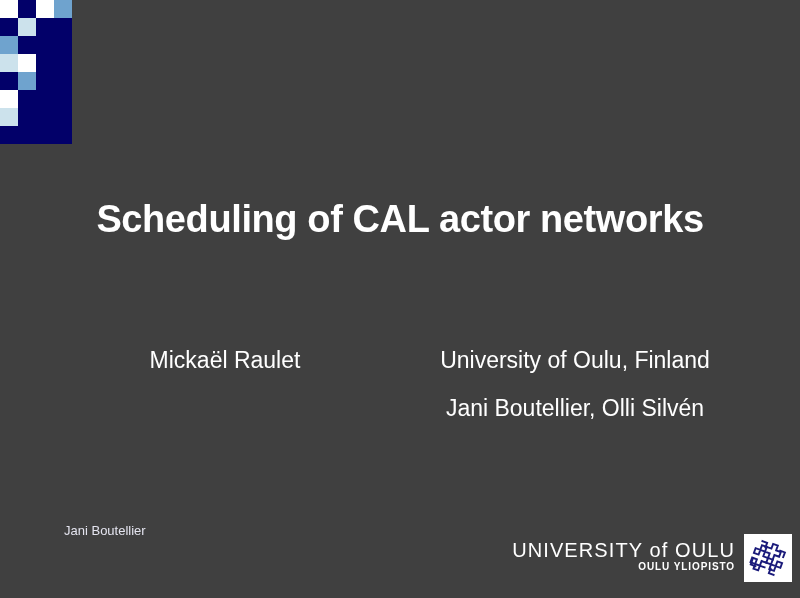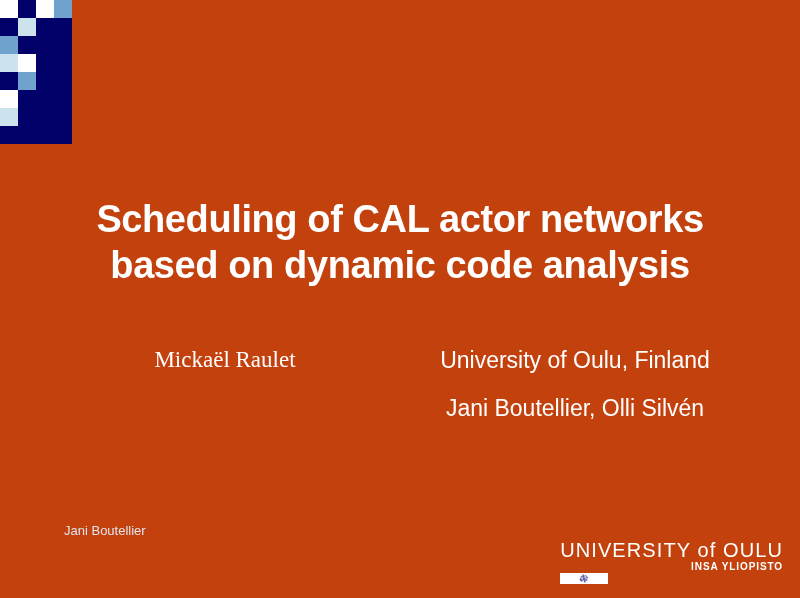--- a/index.html
+++ b/index.html
@@ -13,21 +13,21 @@
     overflow: hidden;
     background: #000066;
     font-family: "Liberation Sans", sans-serif;
     -webkit-font-smoothing: antialiased;
   }
 
   #slide {
     position: relative;
     width: 800px;
     height: 598px;
-    background: #c2410c;
+    background: #404040;
     overflow: hidden;
   }
 
   
   #deco {
     position: absolute;
     left: 0;
     top: 0;
     width: 72px;
     height: 144px;
@@ -70,42 +70,42 @@
     align-items: flex-start;
   }
   .author-col {
     color: #ffffff;
     font-size: 23px;
     line-height: 48px;
     text-align: center;
     white-space: nowrap;
   }
   .author-col .line { display: block; }
-  #author-col-left  { width: 330px; font-family: Liberation Serif, serif; }
+  #author-col-left  { width: 330px; }
   #author-col-right { width: 370px; }
 
   
   #footer-name {
     position: absolute;
     left: 64px;
     top: 523px;
     color: #e4e4ef;
     font-size: 13px;
     line-height: 16px;
     white-space: nowrap;
   }
 
   
   #logo {
     position: absolute;
     right: 8px;
     top: 534px;
     height: 50px;
     display: flex;
-    flex-direction: column;
+    flex-direction: row;
     align-items: flex-start;
   }
   #logo-wordmark {
     display: flex;
     flex-direction: column;
     align-items: flex-end;
     justify-content: flex-start;
     padding-top: 5px;
     padding-right: 9px;
   }
@@ -166,39 +166,38 @@
       <div class="cell c-navy"></div>
       <div class="cell c-navy"></div>
       <div class="cell c-navy"></div>
       <div class="cell c-navy"></div>
       <div class="cell c-navy"></div>
       <div class="cell c-navy"></div>
     </div>
 
   <div id="title-block">
     <span class="title-line">Scheduling of CAL actor networks</span>
-    <span class="title-line">based on dynamic code analysis</span>
   </div>
 
   <div id="authors">
     <div class="author-col" id="author-col-left">
       <span class="line">Mickaël Raulet</span>
     </div>
     <div class="author-col" id="author-col-right">
       <span class="line">University of Oulu, Finland</span>
       <span class="line">Jani Boutellier, Olli Silvén</span>
     </div>
   </div>
 
   <div id="footer-name">Jani Boutellier</div>
 
   <div id="logo">
     <div id="logo-wordmark">
       <span id="logo-line1">UNIVERSITY of OULU</span>
-      <span id="logo-line2">INSA YLIOPISTO</span>
+      <span id="logo-line2">OULU YLIOPISTO</span>
     </div>
     <svg id="logo-emblem" viewBox="0 0 48 48">
       <rect x="0" y="0" width="48" height="48" fill="#ffffff"></rect>
       <g transform="rotate(20 24 24)" fill="none" stroke="#1a1a7a" stroke-width="1.9" stroke-linecap="square" stroke-linejoin="miter">
 
         <path d="M24 24 L24 19 L19 19 L19 14 L24 14 L24 9 L29 9 L29 14 L34 14 L34 19 L29 19 L29 24"></path>
         <path d="M24 24 L29 24 L29 29 L34 29 L34 24 L39 24 L39 29 L34 29 L34 34 L29 34 L29 29 L24 29"></path>
         <path d="M24 24 L24 29 L19 29 L19 34 L14 34 L14 29 L9 29 L9 34 L14 34 L14 39 L19 39 L19 34 L24 34"></path>
         <path d="M24 24 L19 24 L19 19 L14 19 L14 24 L9 24 L9 19 L14 19 L14 14 L19 14"></path>
         <path d="M13 10 L18 10 L18 15"></path>

